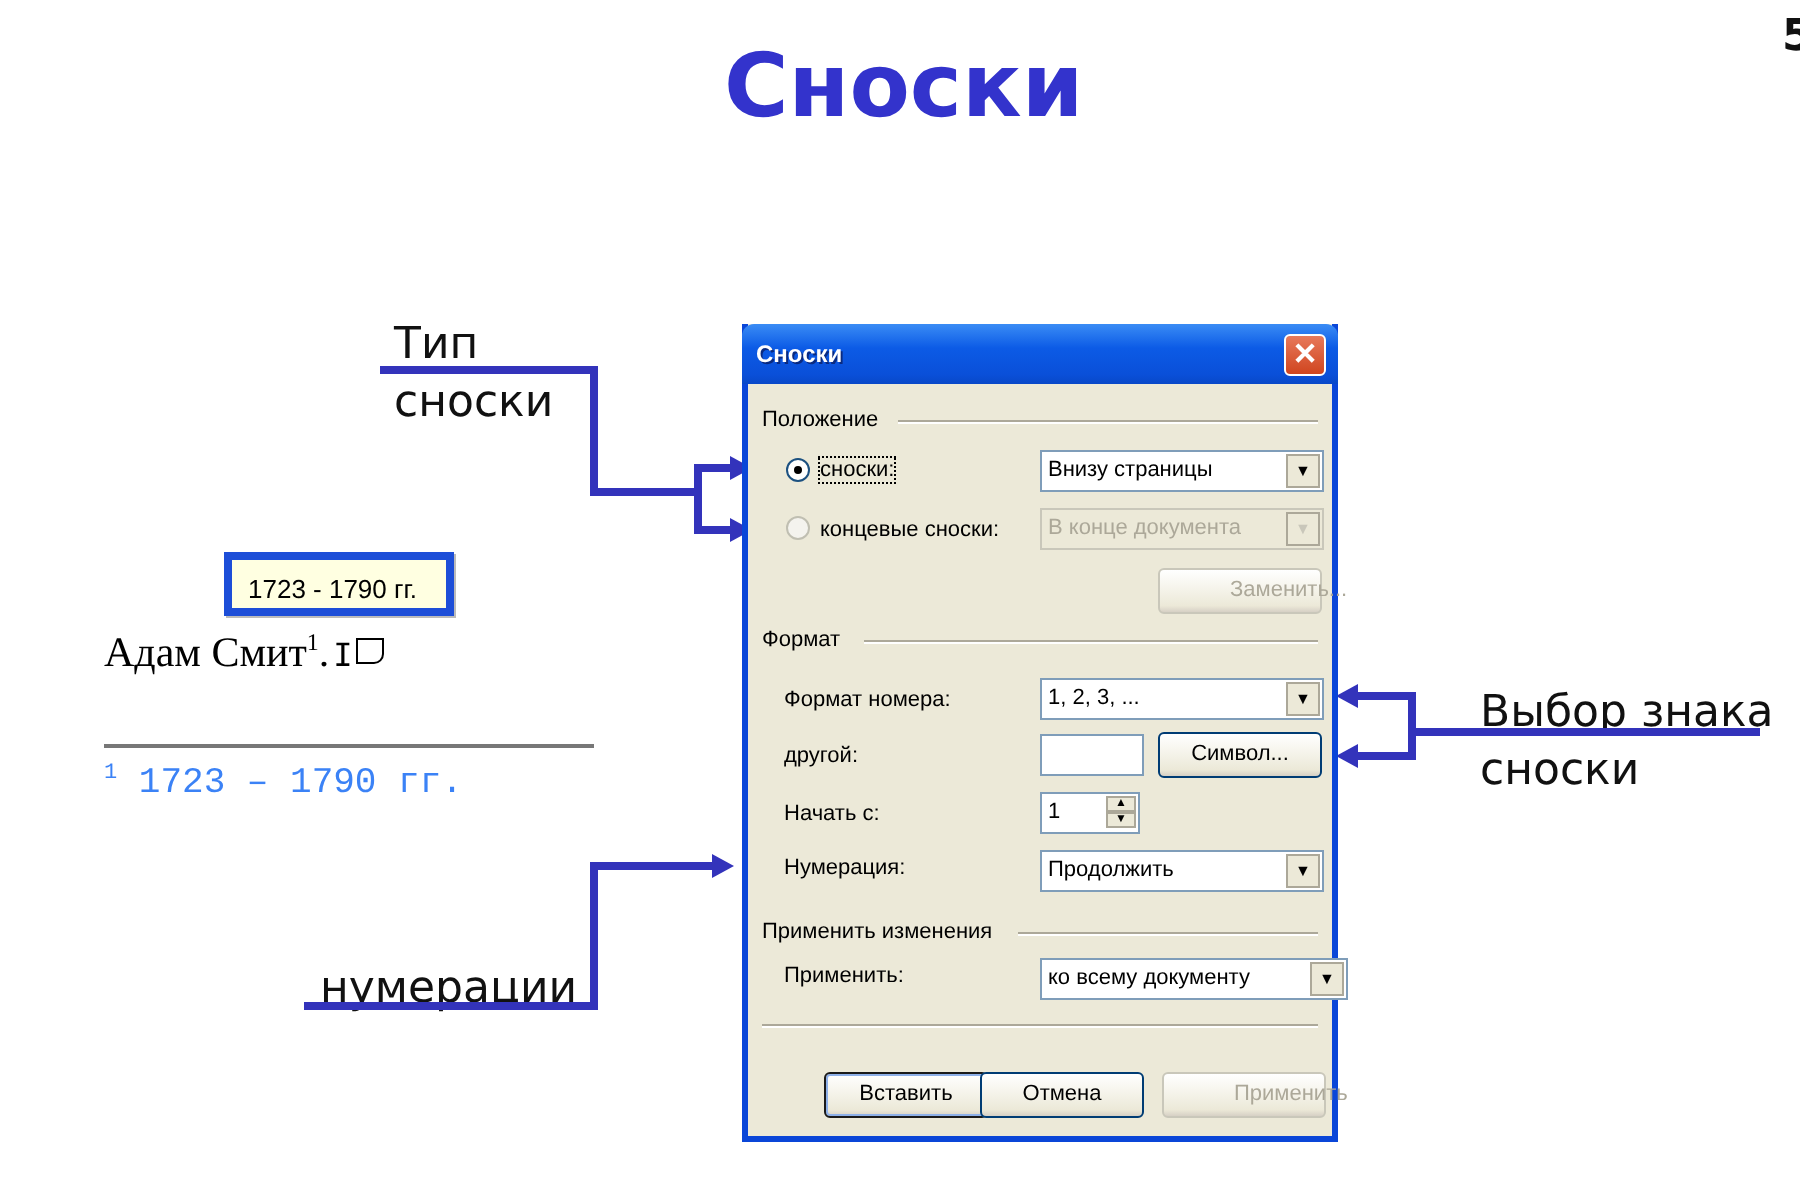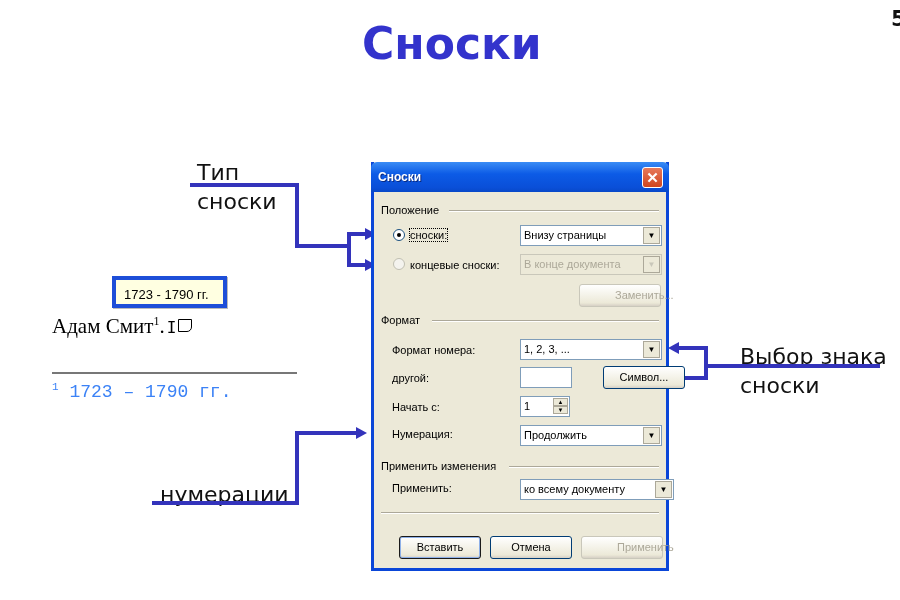--- a/index.html
+++ b/index.html
@@ -31,21 +31,21 @@
   .lbl { position:absolute; font-size: 11px; }
   .radio { position:absolute; width: 12px; height: 12px; border-radius: 50%; border:1px solid #1c5180; background:#fff; }
   .radio.on::after { content:""; position:absolute; left:3px; top:3px; width:4px; height:4px; border-radius:50%; background:#000; }
   .radio.dis { border-color:#c0bfb2; background:#f4f3ee; }
   .select { position:absolute; height: 21px; background:#fff; border:1px solid #7f9db9; font-size: 11px; padding: 3px 0 0 3px; white-space: nowrap; overflow:hidden; }
   .select.dis { background:#ece9d8; color:#aca899; border-color:#c9c7ba; }
   .select .dd { position:absolute; right: 1px; top: 1px; width: 17px; height: 17px; background: #ece9d8; border:1px solid #aca899; font-size: 8px; text-align:center; line-height: 16px; color:#000; }
   .select.dis .dd { color:#c9c7ba; }
   .btn { position:absolute; height: 23px; background: linear-gradient(#ffffff, #ece9d8 85%, #d6d0c5); border:1px solid #003c74; border-radius: 3px; font-size: 11px; text-align:center; line-height: 21px; }
   .btn.dis { color:#aca899; border-color:#c9c7ba;padding-left:35px; }
-  .btn.def { box-shadow: inset 0 0 0 1px #8eb0e8; border-color:#1a1a1a; }
+  .btn.def { box-shadow: inset 0 0 0 1px #8eb0e8; border-color:#1a1a1a;margin-left:13px; }
   .input { position:absolute; height: 21px; background:#fff; border:1px solid #7f9db9; font-size: 11px; padding: 3px 0 0 3px; }
   .spin { position:absolute; right:1px; top:1px; width: 15px; height: 17px; }
   .spin div { height: 8px; background:#ece9d8; border:1px solid #aca899; font-size:6px; line-height:6px; text-align:center; }
   .focus { outline: 1px dotted #000; }
 </style>
 </head>
 <body>
 
 <div class="abs slide-title">Сноски</div>
 <div class="abs page-num">59</div>
@@ -120,21 +120,21 @@
   <div class="grp-line" style="left:58px; top:158px; width:227px;"></div>
 
   <div class="lbl" style="left:18px; top:182px;">Формат номера:</div>
   <div class="select" style="left:146px; top:177px; width:142px;">
     <span>1, 2, 3, ...</span>
     <div class="dd">▼</div>
   </div>
 
   <div class="lbl" style="left:18px; top:210px;">другой:</div>
   <div class="input" style="left:146px; top:205px; width:52px;"></div>
-  <div class="btn" style="left:205px; top:204px; width:82px;margin-left:24px;">Символ...</div>
+  <div class="btn" style="left:205px; top:204px; width:82px;">Символ...</div>
 
   <div class="lbl" style="left:18px; top:239px;">Начать с:</div>
   <div class="input" style="left:146px; top:234px; width:50px;">
     <span>1</span>
     <div class="spin">
       <div>▲</div>
       <div>▼</div>
     </div>
   </div>
 

